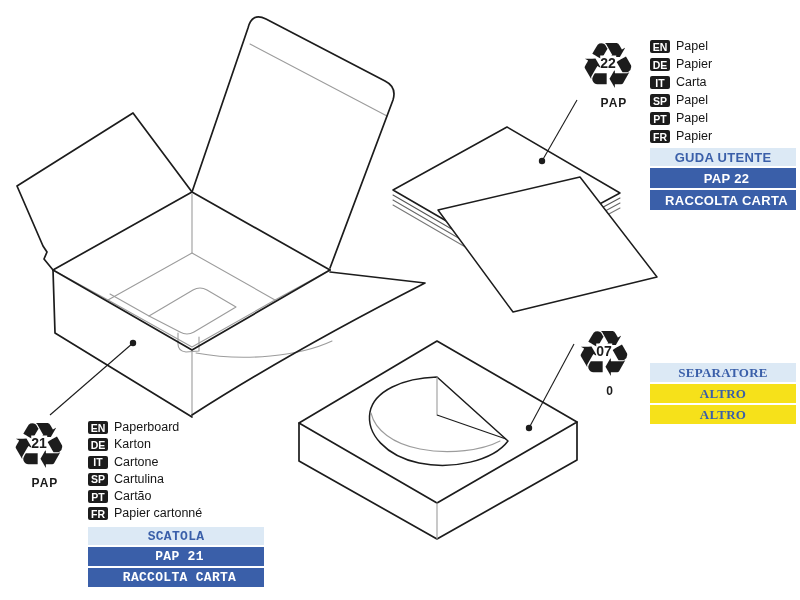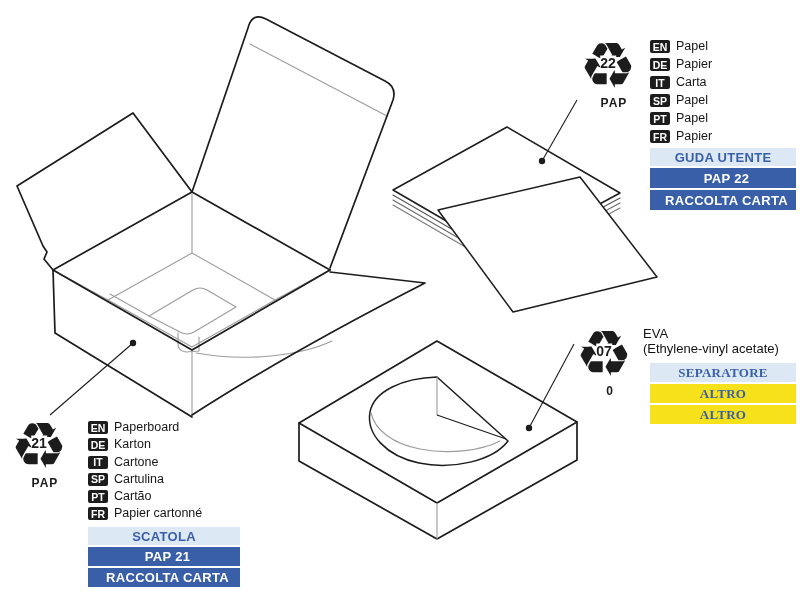--- a/index.html
+++ b/index.html
@@ -143,21 +143,21 @@
     <div class="lang-row">
       <span class="lang-badge">PT</span>
       <span class="lang-label">Cartão</span>
       </div>
     <div class="lang-row">
       <span class="lang-badge">FR</span>
       <span class="lang-label">Papier cartonné</span>
       </div>
   </div>
 
-  <div class="bars" style="left:88px;top:527px;width:152px;">
+  <div class="bars" style="left:88px;top:527px;width:176px;font-family:Liberation Mono, monospace;">
     <div class="bar light" style="height:18px;">SCATOLA</div>
     <div class="bar blue">PAP 21</div>
     <div class="bar blue">RACCOLTA CARTA</div>
   </div>
 
   <div class="recycle" style="left:576px;top:34px;">
     <span class="recycle-glyph">♻</span>
     <span class="recycle-num">22</span>
     <span class="recycle-code">PAP</span>
   </div>
@@ -194,24 +194,20 @@
     <div class="bar blue" style="height:20px;">PAP 22</div>
     <div class="bar blue" style="height:20px;">RACCOLTA CARTA</div>
   </div>
 
   <div class="recycle" style="left:572px;top:322px;">
     <span class="recycle-glyph">♻</span>
     <span class="recycle-num">07</span>
     <span class="recycle-code">0</span>
   </div>
 
-  <div class="material-text" style="left:643px;top:326px;">
-    <div class="material-name">EVA</div>
-    <div>(Ethylene-vinyl acetate)</div>
-  </div>
 
   <div class="bars" style="left:650px;top:363px;width:146px;font-family:Liberation Serif, serif;">
     <div class="bar light">SEPARATORE</div>
     <div class="bar yellow">ALTRO</div>
     <div class="bar yellow">ALTRO</div>
   </div>
 
 </div>
 
 </body></html>

